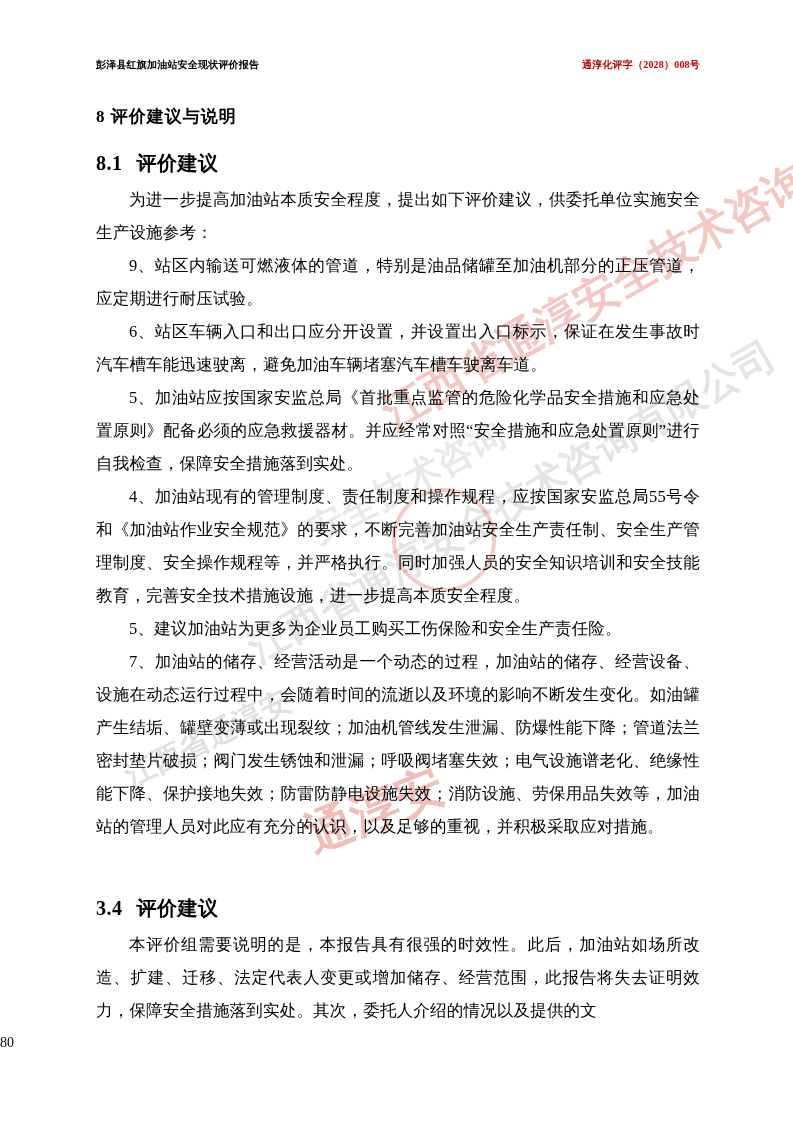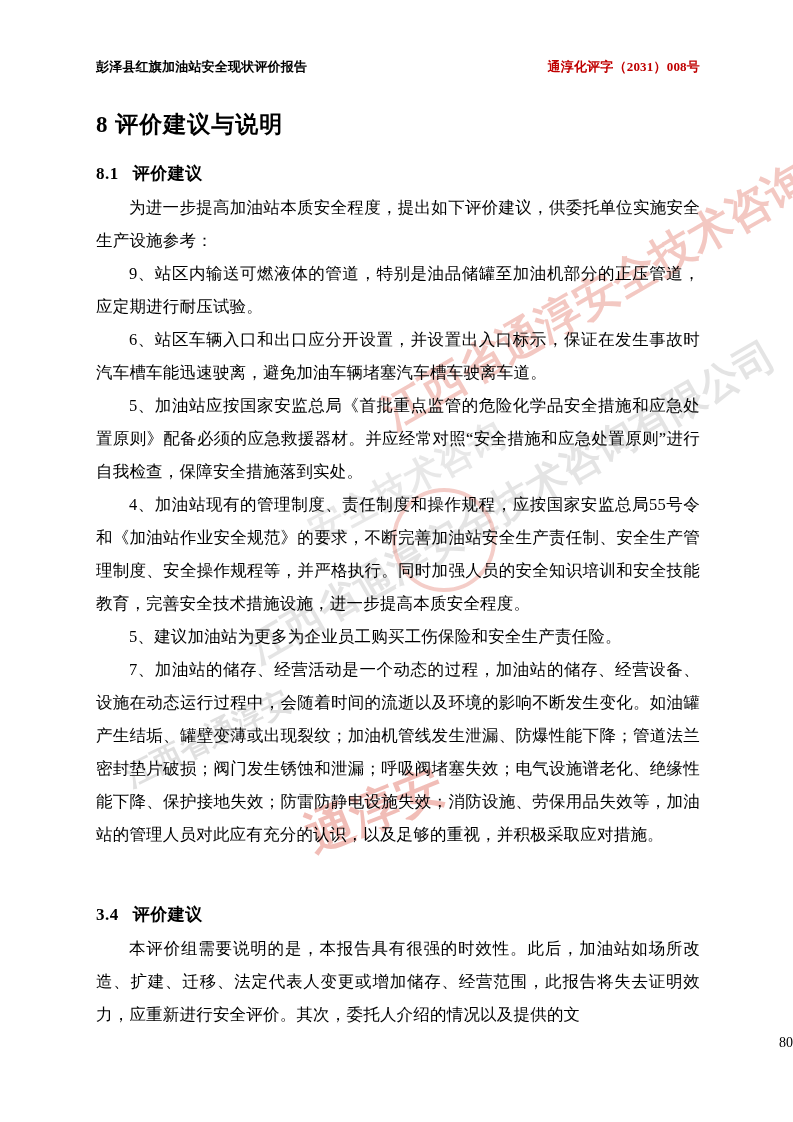--- a/index.html
+++ b/index.html
@@ -23,41 +23,41 @@
     position: absolute;
     left: 96px;
     top: 58px;
     width: 604px;
   }
   
   .doc-header {
     display: flex;
     justify-content: space-between;
     align-items: baseline;
-    font-size: 13px;
+    font-size: 10px;
     font-weight: bold;
     padding-bottom: 5px;
   }
   .doc-header .header-left {
     color: #000000;
     letter-spacing: 0.2px;
   }
   .doc-header .header-right {
     color: #c00000;
     letter-spacing: 0.2px;
   }
   
   h1.sec-title {
-    font-size: 23px;
+    font-size: 17px;
     font-weight: bold;
     margin: 28px 0 6px 0;
     letter-spacing: 1px;
   }
   h2.sub-title {
-    font-size: 17px;
+    font-size: 20px;
     font-weight: bold;
     margin: 22px 0 2px 0;
     letter-spacing: 0.5px;
   }
   h2.sub-title .num {
     margin-right: 14px;
   }
   p.para {
     font-size: 16.5px;
     line-height: 33px;
@@ -72,21 +72,21 @@
   }
   .spacer-lg {
     height: 30px;
   }
   
   .page-number {
     position: absolute;
     left: 0;
     right: 0;
     top: 1035px;
-    text-align: right;
+    text-align: left;
     font-size: 14px;
   }
   
   .watermark-layer {
     position: absolute;
     left: 0;
     top: 0;
     width: 793px;
     height: 1122px;
     pointer-events: none;
@@ -167,21 +167,21 @@
     <div class="wm wm-red wm3">通淳安</div>
     <div class="wm wm-gray wm4">江西省通淳安</div>
     <div class="wm wm-gray wm5">安全技术咨询</div>
     <div class="wm-seal"></div>
   </div>
 
   <div class="page-inner">
 
     <div class="doc-header">
       <div class="header-left">彭泽县红旗加油站安全现状评价报告</div>
-      <div class="header-right">通淳化评字（2031）008号</div>
+      <div class="header-right">通淳化评字（2028）008号</div>
     </div>
 
     <h1 class="sec-title">8 评价建议与说明</h1>
 
     <h2 class="sub-title">
       <span class="num">8.1</span><span>评价建议</span>
     </h2>
 
     <p class="para first-after-head">为进一步提高加油站本质安全程度，提出如下评价建议，供委托单位实施安全生产设施参考：</p>
     <p class="para">9、站区内输送可燃液体的管道，特别是油品储罐至加油机部分的正压管道，应定期进行耐压试验。</p>
@@ -190,19 +190,19 @@
     <p class="para">4、加油站现有的管理制度、责任制度和操作规程，应按国家安监总局55号令和《加油站作业安全规范》的要求，不断完善加油站安全生产责任制、安全生产管理制度、安全操作规程等，并严格执行。同时加强人员的安全知识培训和安全技能教育，完善安全技术措施设施，进一步提高本质安全程度。</p>
     <p class="para">5、建议加油站为更多为企业员工购买工伤保险和安全生产责任险。</p>
     <p class="para">7、加油站的储存、经营活动是一个动态的过程，加油站的储存、经营设备、设施在动态运行过程中，会随着时间的流逝以及环境的影响不断发生变化。如油罐产生结垢、罐壁变薄或出现裂纹；加油机管线发生泄漏、防爆性能下降；管道法兰密封垫片破损；阀门发生锈蚀和泄漏；呼吸阀堵塞失效；电气设施谱老化、绝缘性能下降、保护接地失效；防雷防静电设施失效；消防设施、劳保用品失效等，加油站的管理人员对此应有充分的认识，以及足够的重视，并积极采取应对措施。</p>
 
     <div class="spacer-lg"></div>
 
     <h2 class="sub-title">
       <span class="num">3.4</span><span>评价建议</span>
     </h2>
 
-    <p class="para first-after-head">本评价组需要说明的是，本报告具有很强的时效性。此后，加油站如场所改造、扩建、迁移、法定代表人变更或增加储存、经营范围，此报告将失去证明效力，应重新进行安全评价。其次，委托人介绍的情况以及提供的文</p>
+    <p class="para first-after-head">本评价组需要说明的是，本报告具有很强的时效性。此后，加油站如场所改造、扩建、迁移、法定代表人变更或增加储存、经营范围，此报告将失去证明效力，保障安全措施落到实处。其次，委托人介绍的情况以及提供的文</p>
 
   </div>
 
   <div class="page-number">80</div>
 
 </div>
 
 </body></html>

